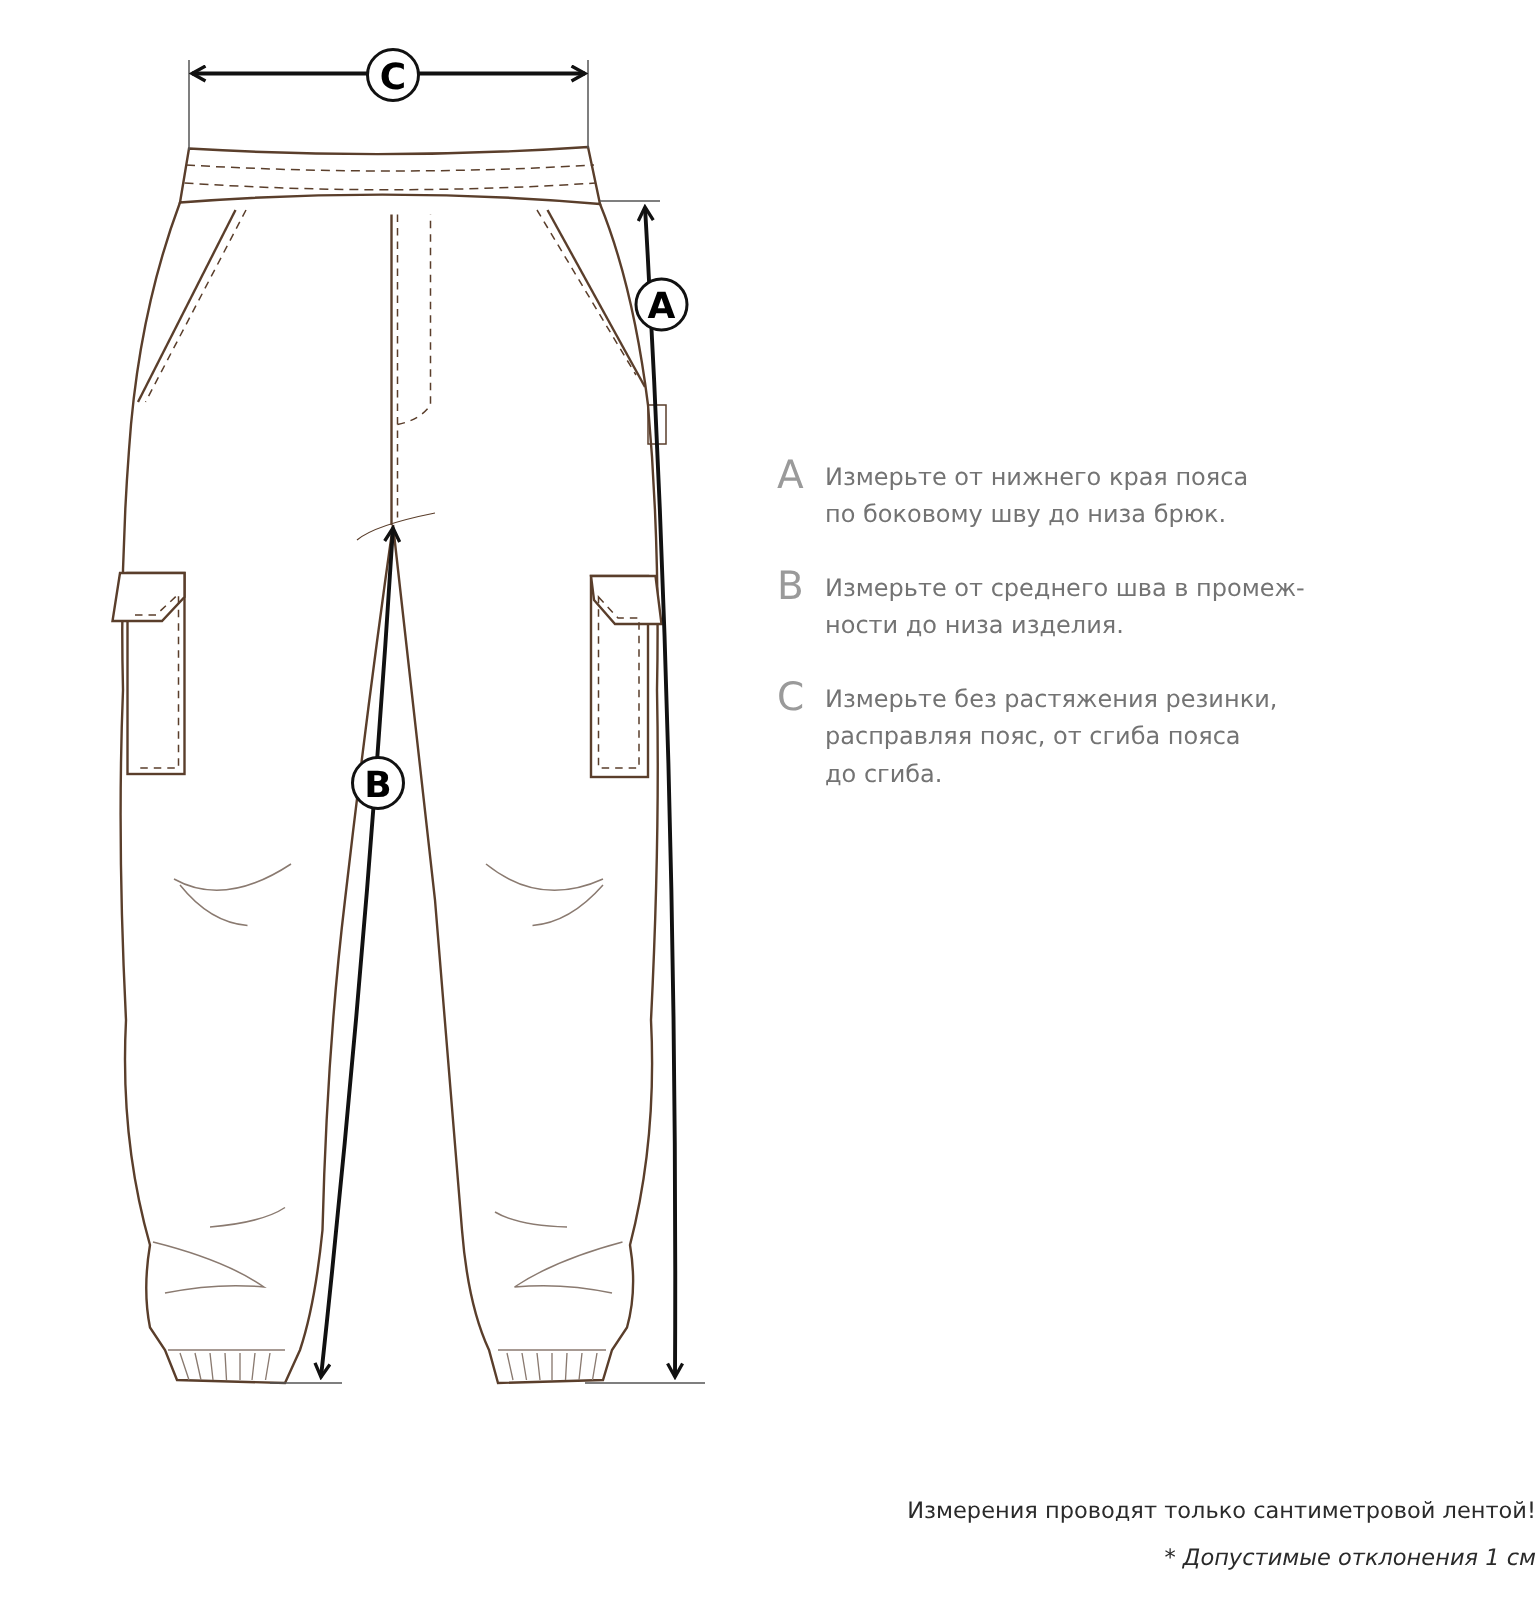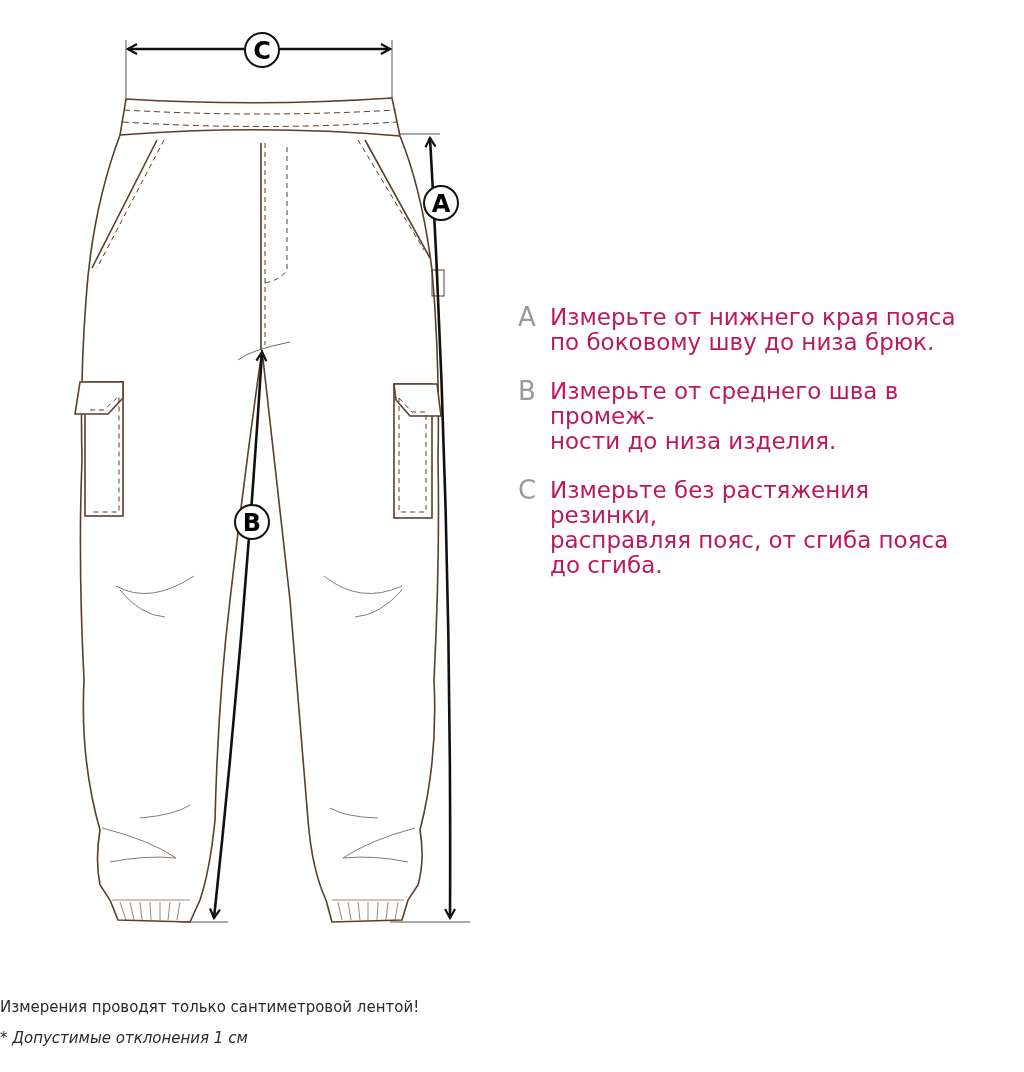--- a/index.html
+++ b/index.html
@@ -1,22 +1,22 @@
 <!DOCTYPE html>
 <html><head>
 <meta charset="utf-8">
 <style>
   html, body { margin:0; padding:0; background:#ffffff; }
   body { width:1024px; height:1072px; position:relative; overflow:hidden; font-family:"DejaVu Sans", sans-serif; color:#222; }
   #drawing { position:absolute; left:0; top:0; width:1024px; height:1072px; }
   .legend { position:absolute; left:518px; top:305px; width:460px; }
   .legend-item { position:relative; padding-left:32px; margin-bottom:24px; }
   .legend-letter { position:absolute; left:0; top:-2px; font-size:26px; color:#9a9a9a; font-family:"DejaVu Sans", sans-serif; font-weight:400; line-height:28px; }
-  .legend-text { font-size:23px; line-height:25px; color:#be185d; white-space:pre-line; }
-  .footer { position:absolute; left:0; width:1024px; text-align:left; font-size:15px; color:#2a2a2a; }
+  .legend-text { font-size:16px; line-height:25px; color:#737373; white-space:pre-line; }
+  .footer { position:absolute; left:0; width:1024px; text-align:right; font-size:15px; color:#2a2a2a; }
   .footer.l1 { top:998px; }
   .footer.l2 { top:1029px;font-style:italic; }
   .lbl { font-family:"DejaVu Sans", sans-serif; font-size:24px; font-weight:700; }
 </style>
 </head>
 <body>
 
 <svg id="drawing" viewBox="0 0 1024 1072" xmlns="http://www.w3.org/2000/svg">
   <defs>
     <marker id="ah" viewBox="0 0 12 12" refX="10" refY="6" markerWidth="12" markerHeight="12" orient="auto-start-reverse" markerUnits="userSpaceOnUse">

